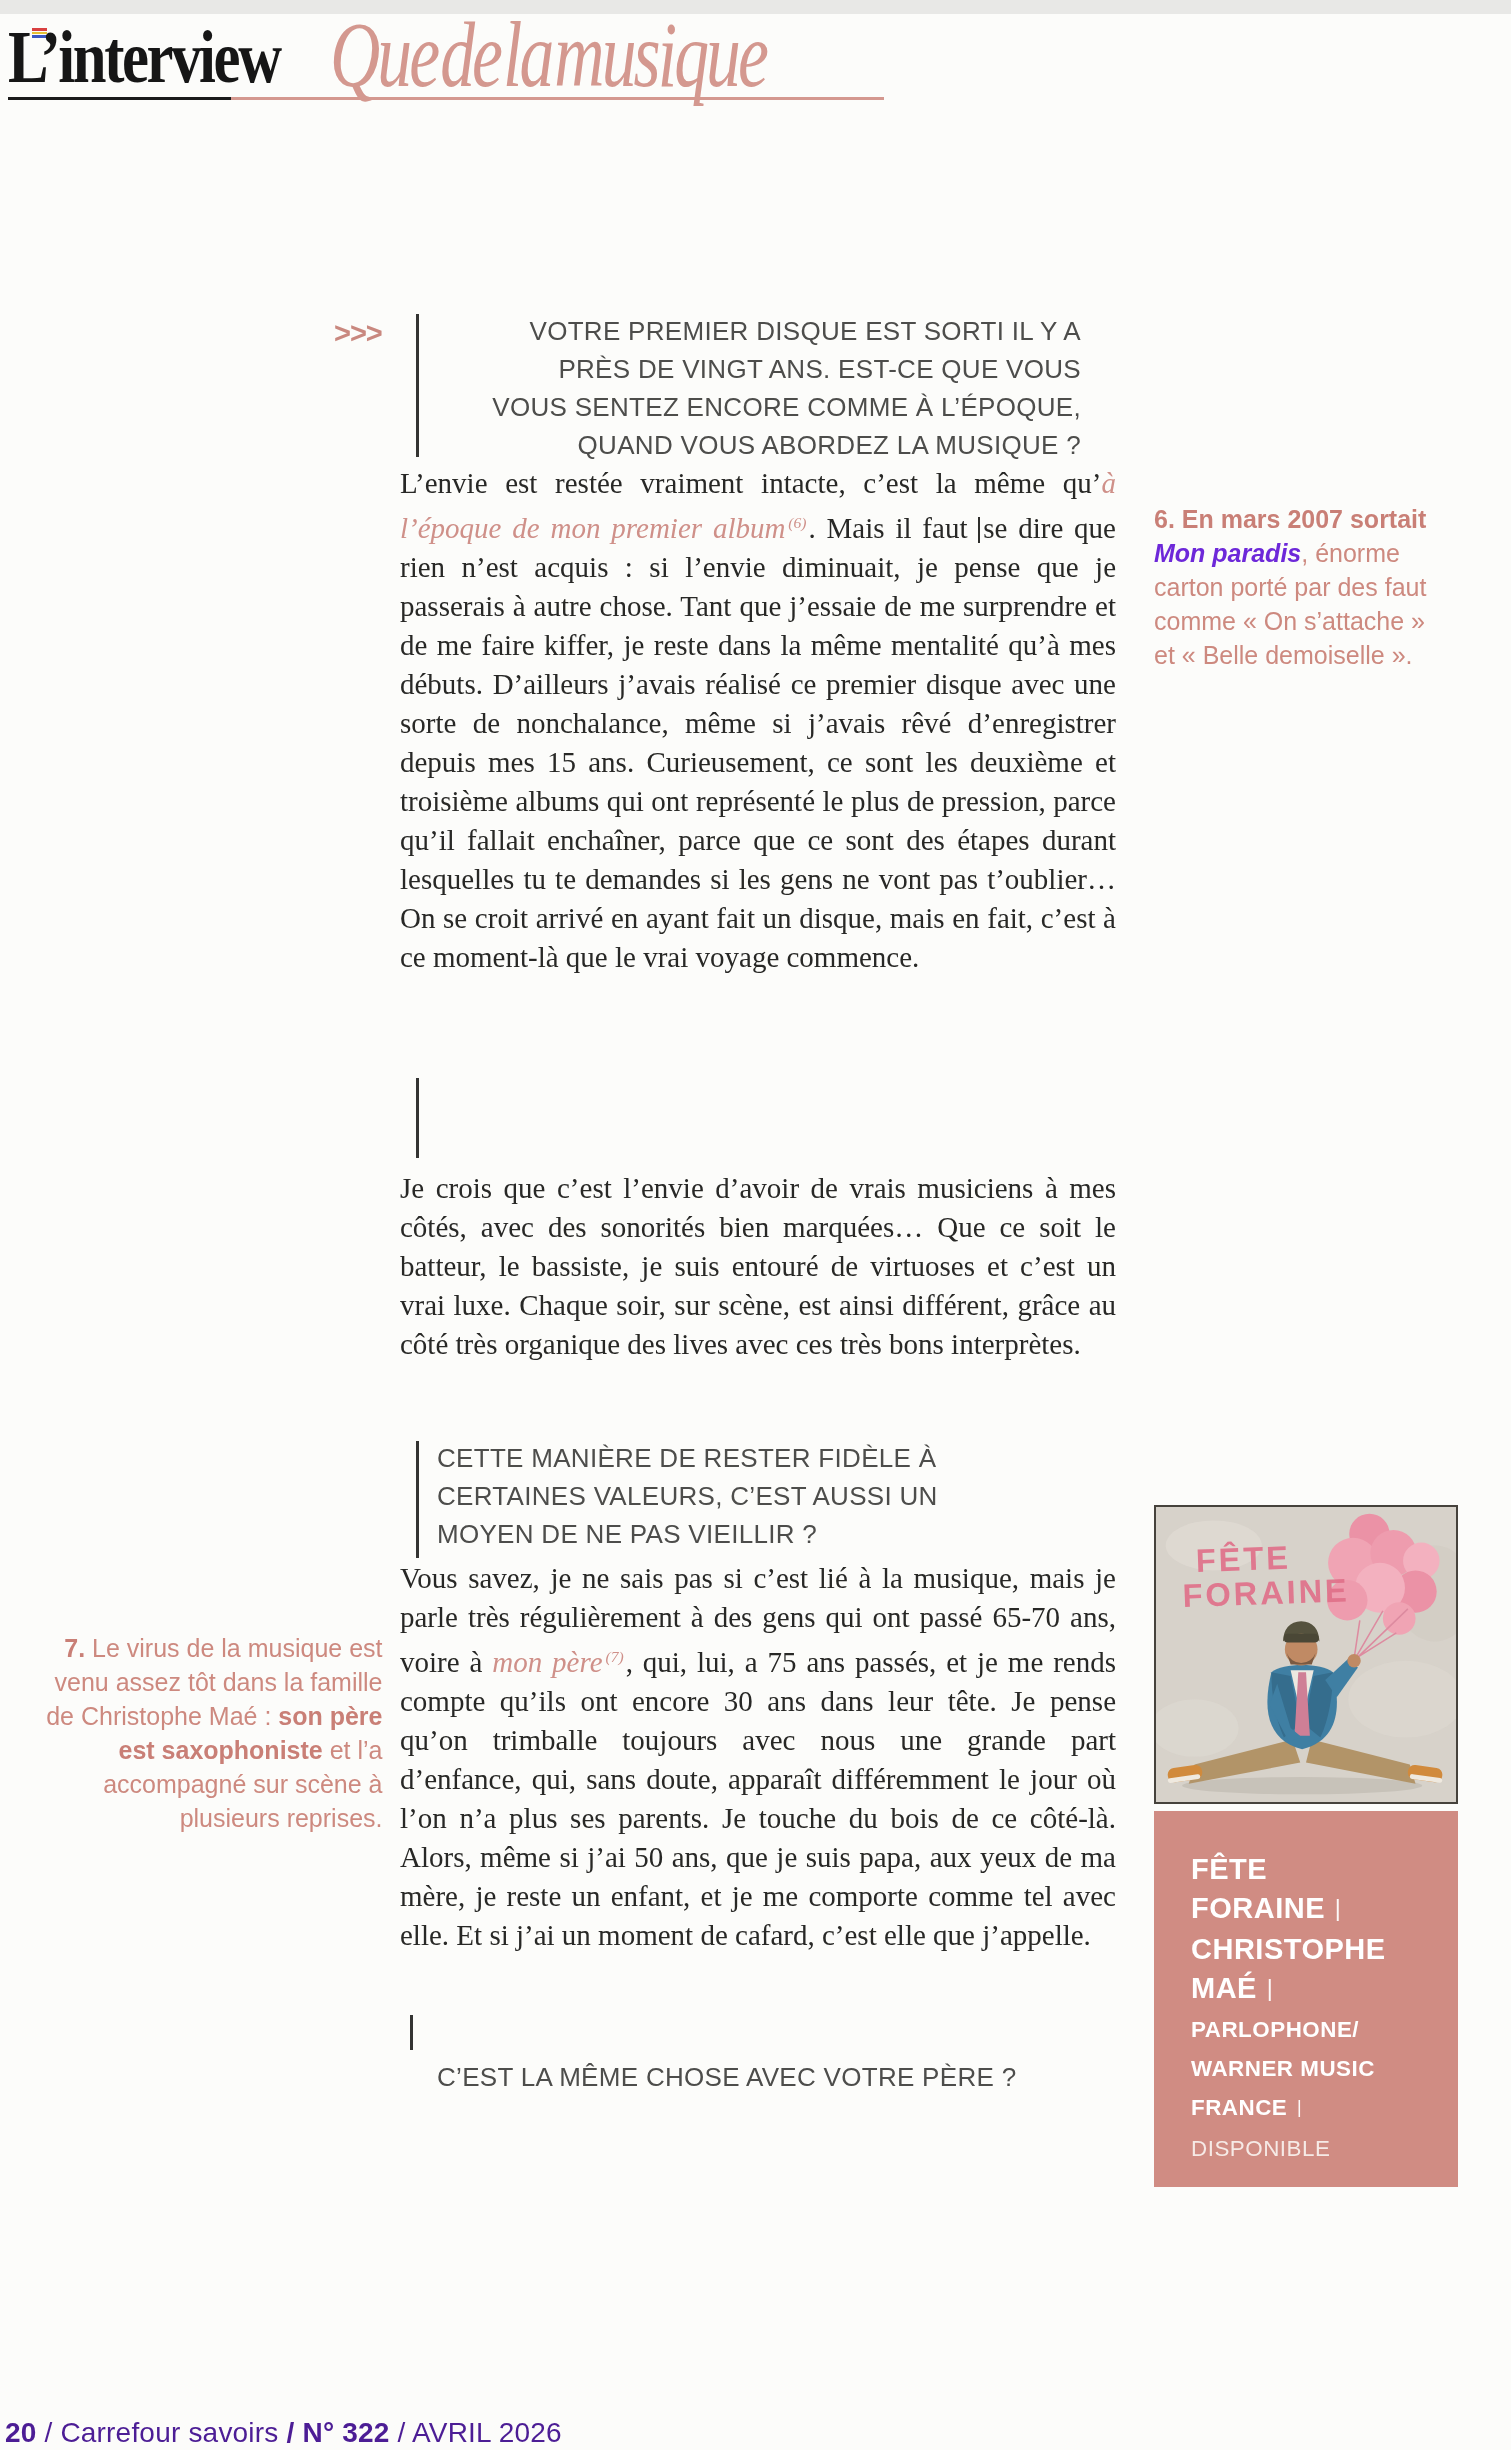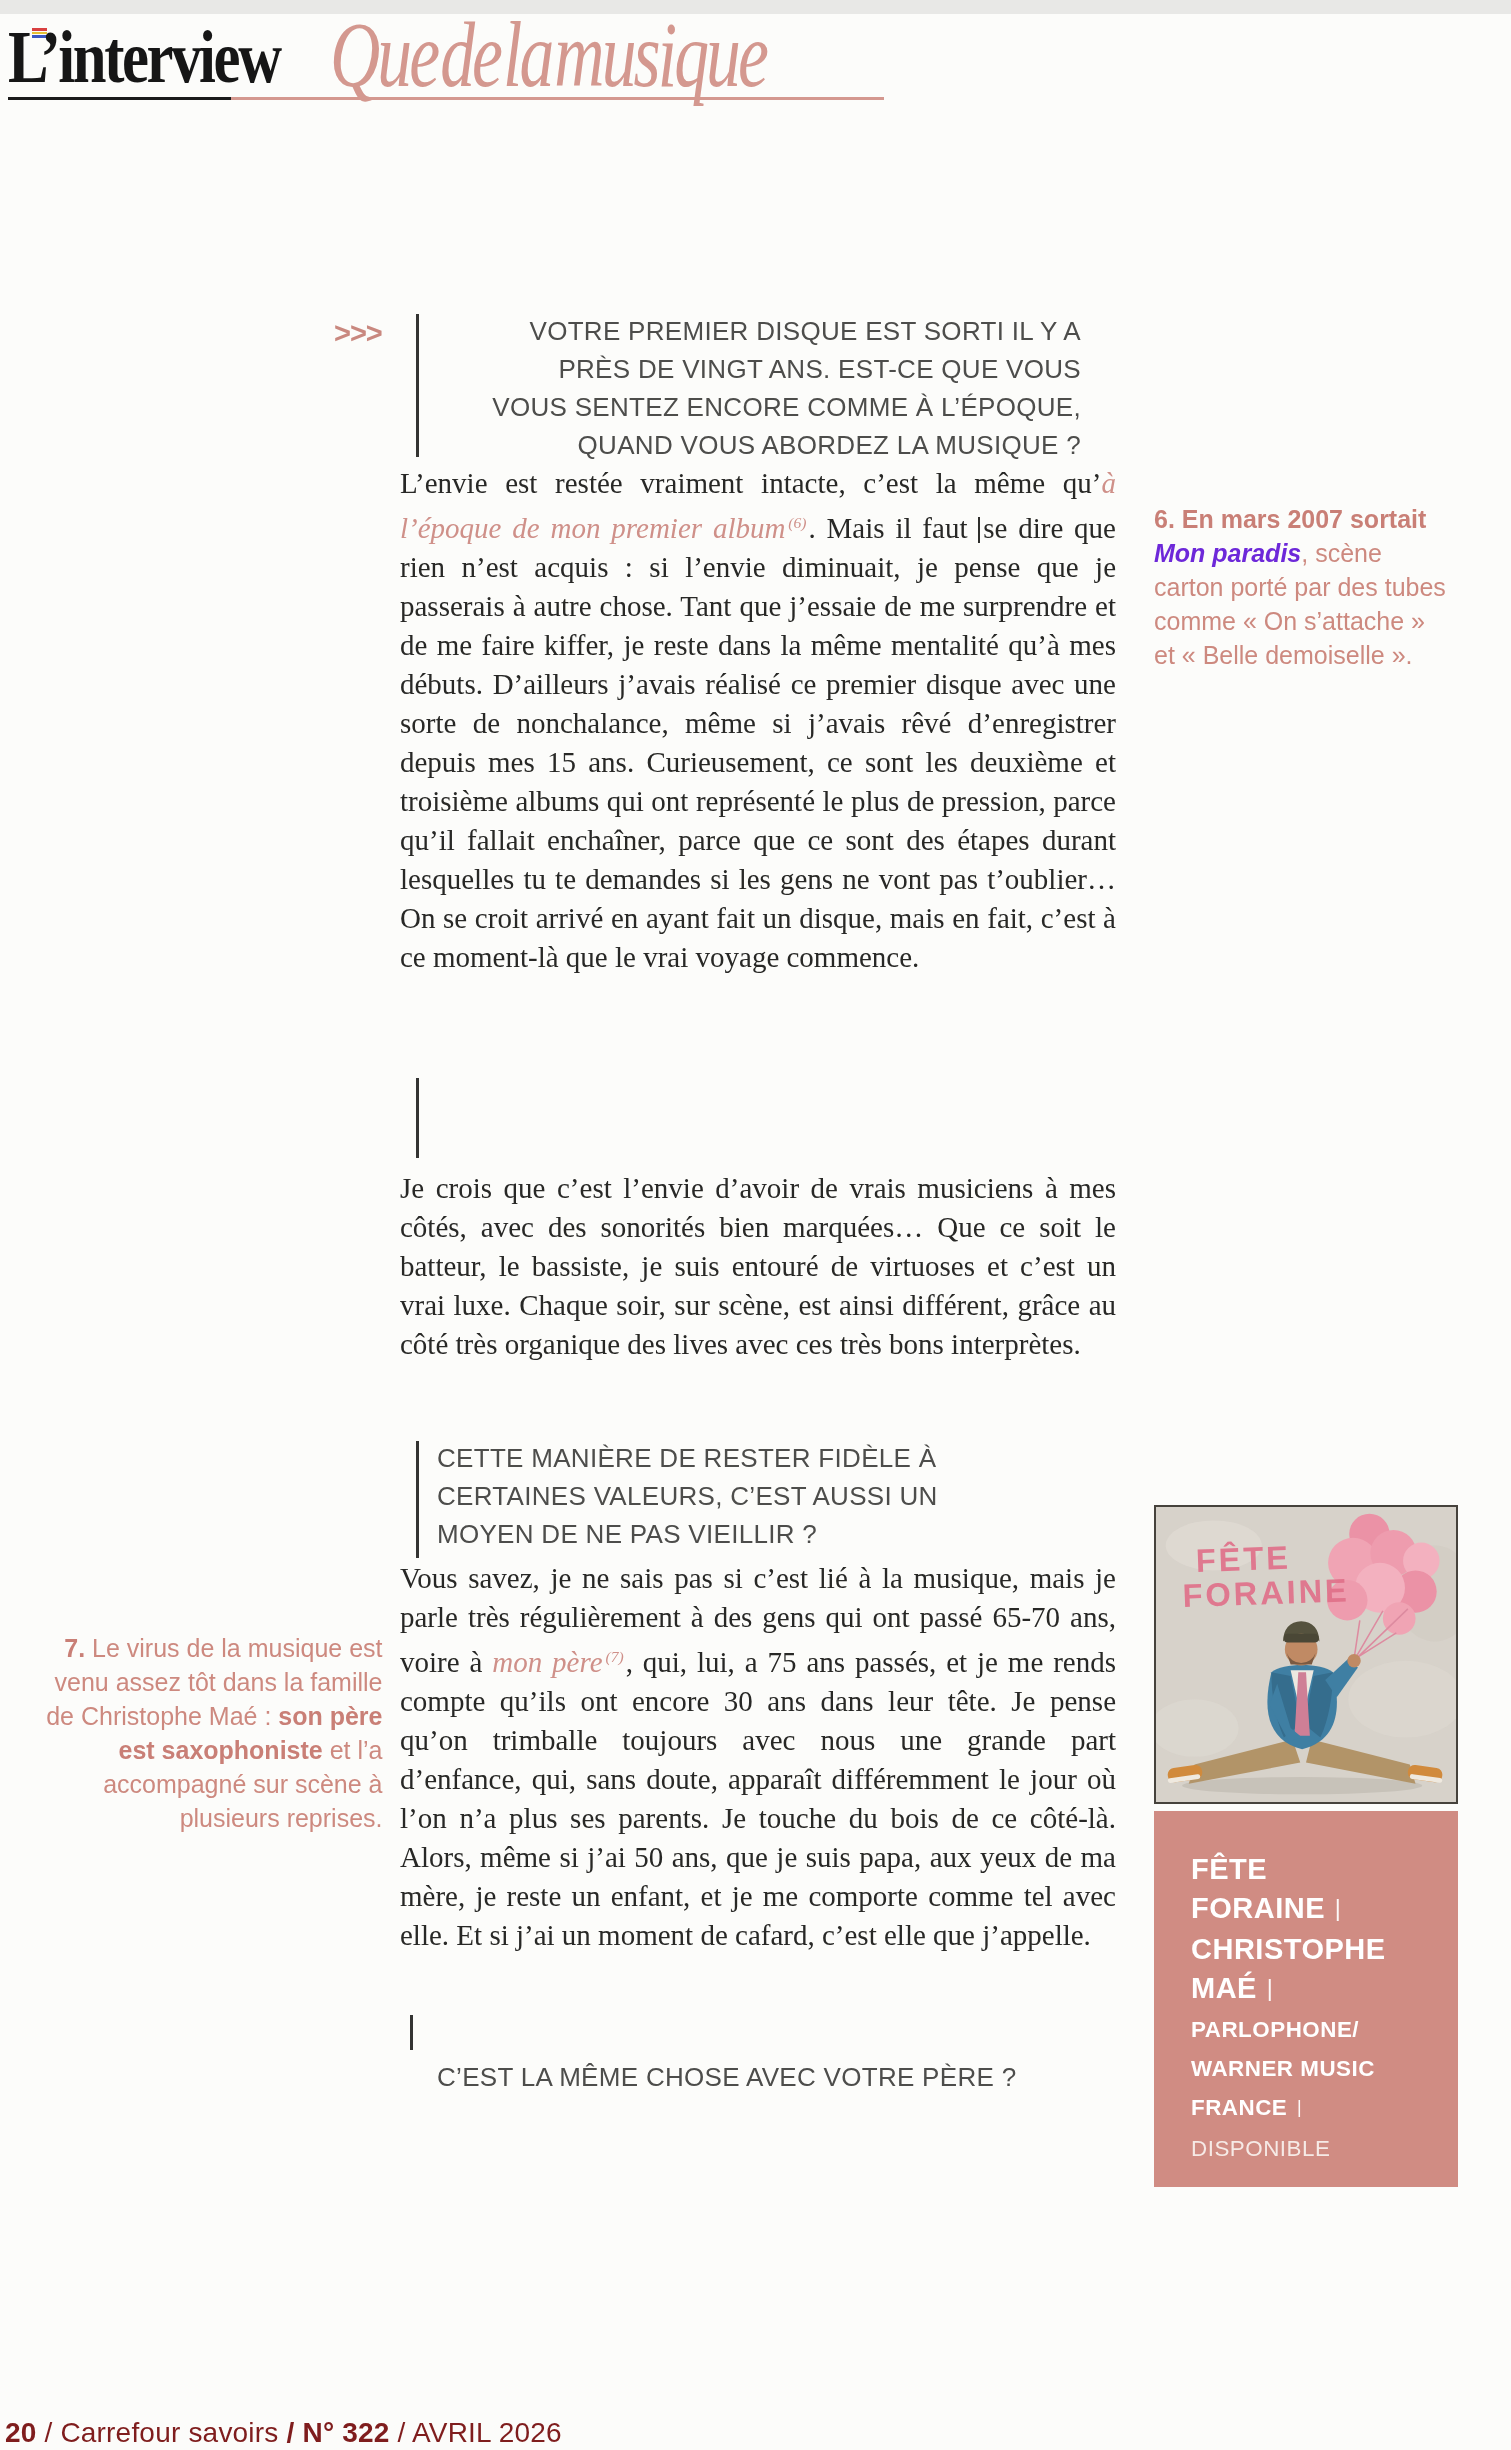--- a/index.html
+++ b/index.html
@@ -60,21 +60,21 @@
   .cover svg{display:block;width:100%;height:100%;}
   .credit{position:absolute;left:1154px;top:1797px;width:304px;height:376px;background:#d08c83;
           box-sizing:border-box;padding:39px 19.5px 0 37px;font-family:"Liberation Sans",sans-serif;color:#fff;}
   .bl-big{font-size:29px;font-weight:700;line-height:39px;letter-spacing:0.5px;}
   .bl-small{font-size:22.4px;font-weight:700;line-height:39px;letter-spacing:0.5px;}
   .bl-light{font-size:22.4px;font-weight:400;line-height:39px;color:#f6eae6;letter-spacing:0.5px;}
   .bl-sep{font-weight:400;font-size:.8em;margin-left:9.8px;position:relative;top:-2px;color:rgba(255,255,255,.95);}
 
   
   .footer{position:absolute;left:4.9px;top:2403px;font-family:"Liberation Sans",sans-serif;font-size:28px;
-          color:#7f1d1d;letter-spacing:0.2px;}
+          color:#4c1d95;letter-spacing:0.2px;}
   .footer .seg-b{font-weight:700;}
 </style>
 </head>
 <body>
 
 <div class="page">
 
   <div>
     <div class="brand-mark">
       <div class="bm-r"></div>
@@ -95,21 +95,21 @@
   <div class="qbar qbar2"></div>
   <p class="answer ans2"><span class="seg-n">Je crois que c’est l’envie d’avoir de vrais musiciens à mes côtés, avec des sonorités bien marquées… Que ce soit le batteur, le bassiste, je suis entouré de virtuoses et c’est un vrai luxe. Chaque soir, sur scène, est ainsi différent, grâce au côté très organique des lives avec ces très bons interprètes.</span></p>
 
   <div class="qbar qbar3"></div>
   <div class="qtext qtext3">CETTE MANIÈRE DE RESTER FIDÈLE À<br>CERTAINES VALEURS, C’EST AUSSI UN<br>MOYEN DE NE PAS VIEILLIR ?</div>
   <p class="answer ans3"><span class="seg-n">Vous savez, je ne sais pas si c’est lié à la musique, mais je parle très régulièrement à des gens qui ont passé 65-70 ans, voire à </span><span class="seg-a">mon père</span><span class="seg-sup">(7)</span><span class="seg-n">, qui, lui, a 75 ans passés, et je me rends compte qu’ils ont encore 30 ans dans leur tête. Je pense qu’on trimballe toujours avec nous une grande part d’enfance, qui, sans doute, apparaît différemment le jour où l’on n’a plus ses parents. Je touche du bois de ce côté-là. Alors, même si j’ai 50 ans, que je suis papa, aux yeux de ma mère, je reste un enfant, et je me comporte comme tel avec elle. Et si j’ai un moment de cafard, c’est elle que j’appelle.</span></p>
 
   <div class="qbar qbar4"></div>
   <div class="qtext qtext4">C’EST LA MÊME CHOSE AVEC VOTRE PÈRE ?</div>
 
-  <aside class="note note6"><span class="seg-b">6. En mars 2007 sortait </span><span class="seg-bi">Mon paradis</span><span class="seg-n">, scène carton porté par des tubes comme « On s’attache » et « Belle demoiselle ».</span></aside>
+  <aside class="note note6"><span class="seg-b">6. En mars 2007 sortait </span><span class="seg-bi">Mon paradis</span><span class="seg-n">, énorme carton porté par des faut comme « On s’attache » et « Belle demoiselle ».</span></aside>
   <aside class="note note7"><span class="seg-b">7. </span><span class="seg-n">Le virus de la musique est venu assez tôt dans la famille de Christophe Maé : </span><span class="seg-b">son père est saxophoniste</span><span class="seg-n"> et l’a accompagné sur scène à plusieurs reprises.</span></aside>
 
   <figure class="cover" style="margin:0">
     <svg viewBox="0 0 312 307" aria-hidden="true">
       <rect x="0" y="0" width="312" height="307" fill="#d7d2ca"></rect>
       <ellipse cx="60" cy="40" rx="50" ry="26" fill="#e1dcd4" opacity=".7"></ellipse>
       <ellipse cx="260" cy="200" rx="60" ry="40" fill="#ddd8d0" opacity=".6"></ellipse>
       <ellipse cx="40" cy="230" rx="46" ry="30" fill="#e0dbd3" opacity=".5"></ellipse>
       <ellipse cx="290" cy="90" rx="40" ry="50" fill="#cfc9c0" opacity=".5"></ellipse>
 

